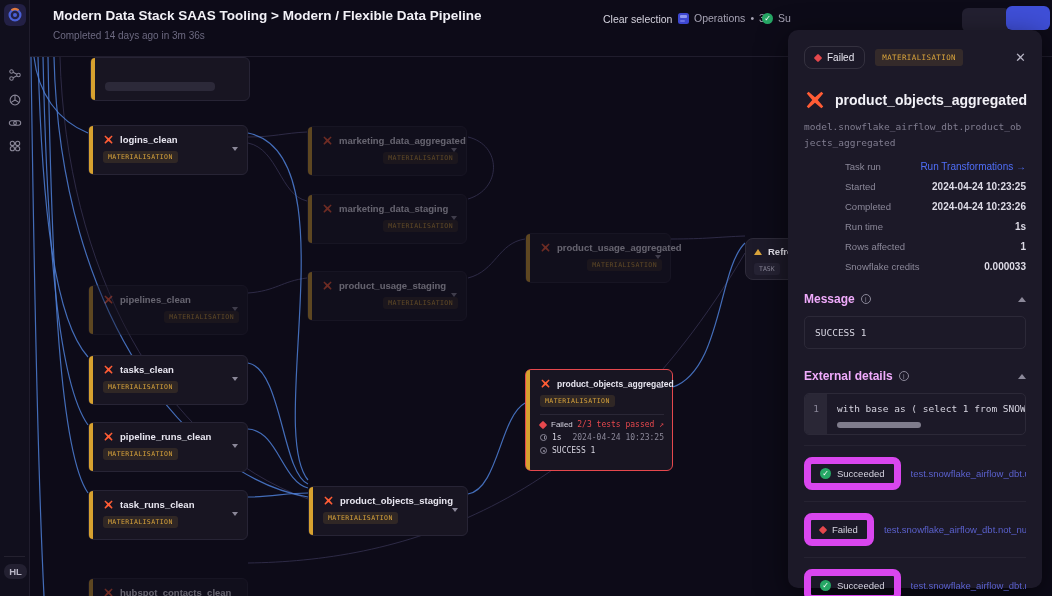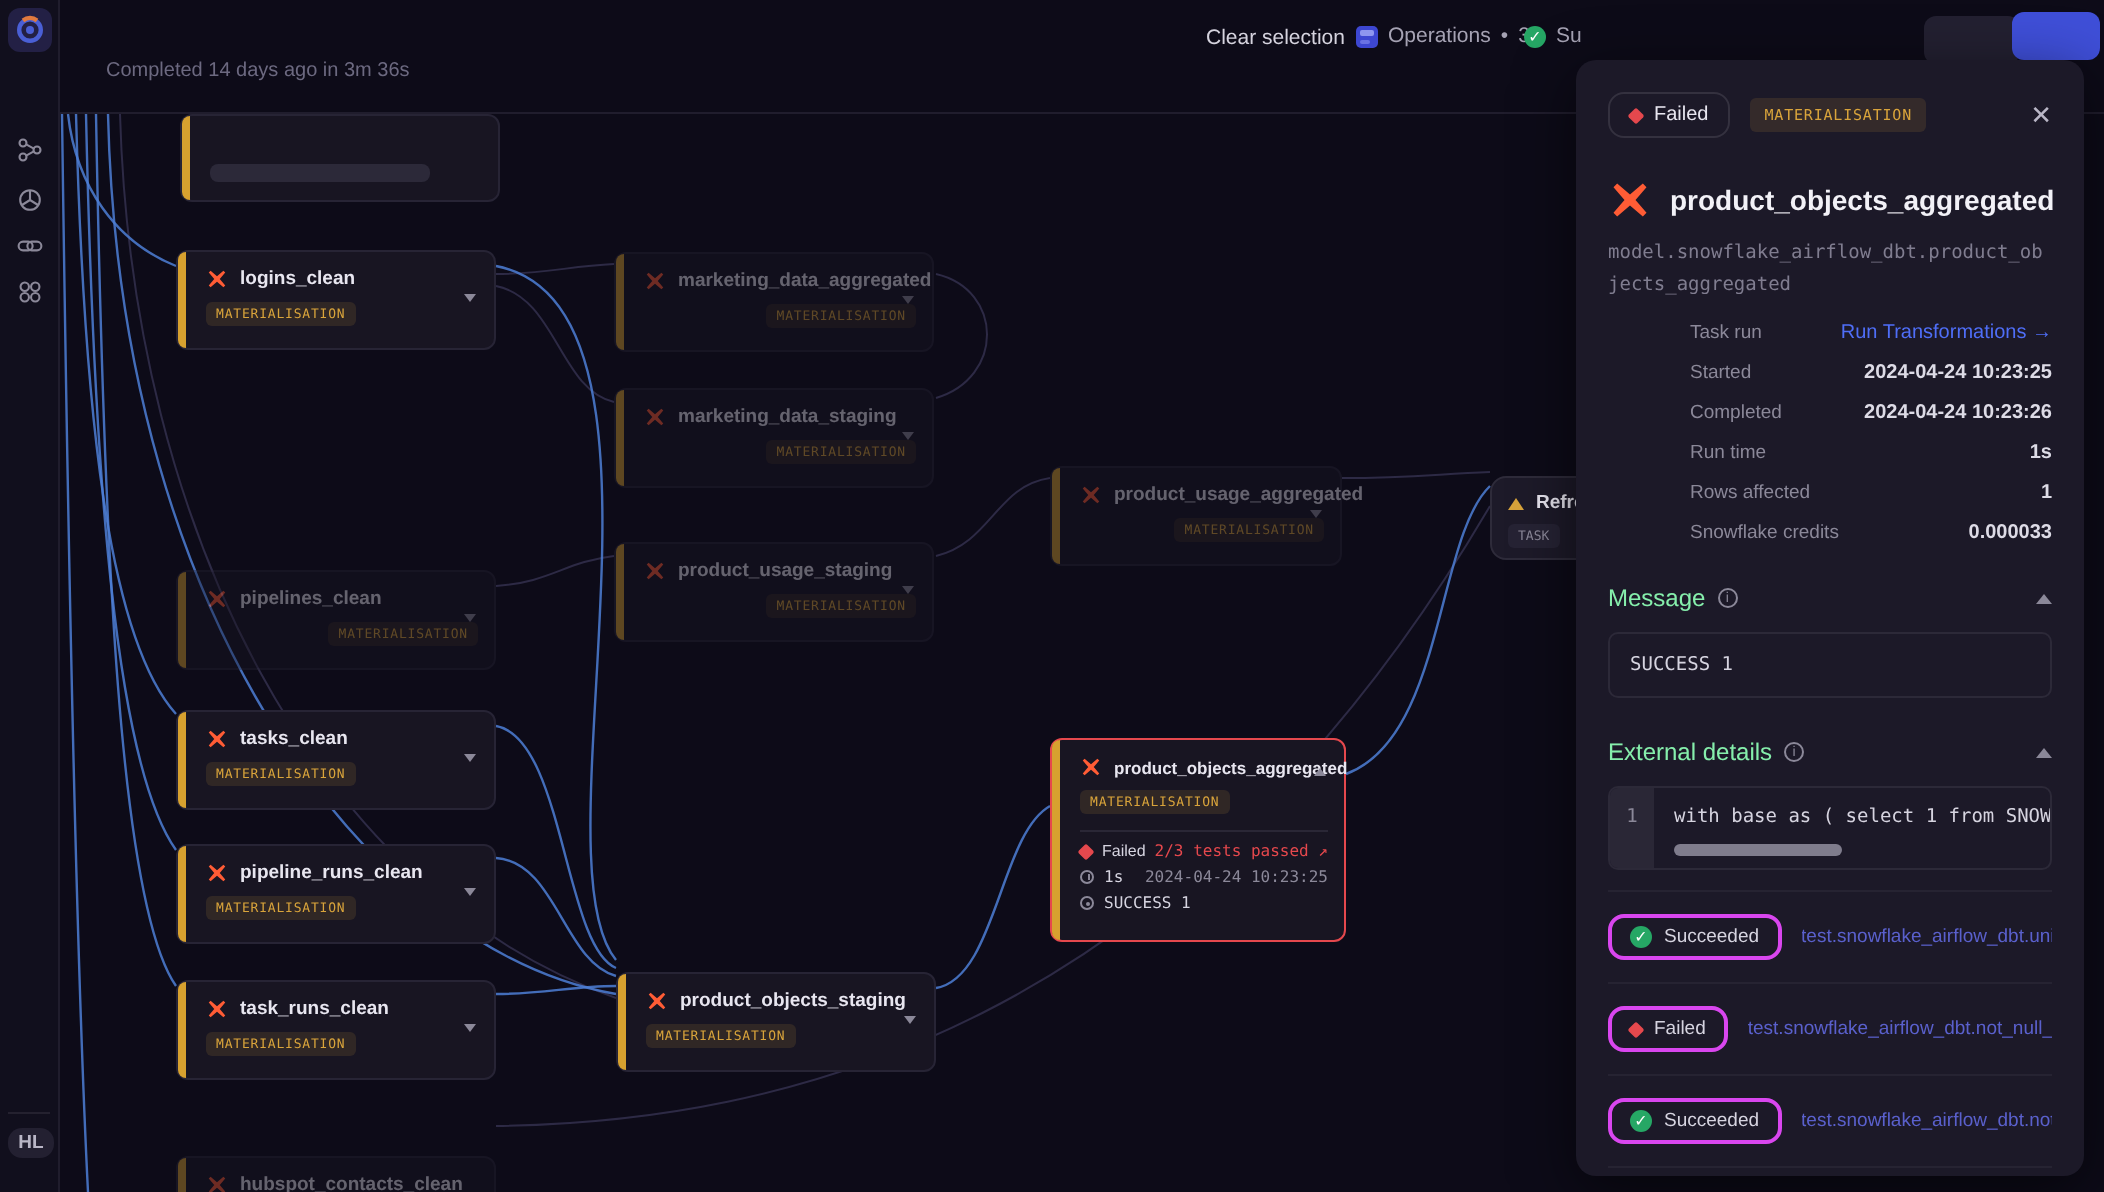--- a/index.html
+++ b/index.html
@@ -103,40 +103,40 @@
   .pdbt { width:22px; height:22px; }
   .pdbt svg { width:22px; height:22px; display:block; }
   .ptitle { font-size:14px; font-weight:bold; color:#f2f1f7; }
   .ppath { margin-top:8px; font-family:"DejaVu Sans Mono", monospace; font-size:9.5px;
     color:#807d90; word-break:break-all; line-height:1.7; }
   .kv { display:flex; justify-content:space-between; align-items:center; margin-top:9px; }
   .kv .k { font-size:9.5px; color:#8b8899;margin-left:41px; }
   .kv .v { font-size:10px; color:#dddbe6; font-weight:bold; }
   .kv .link { color:#4f6ef7; font-weight:normal; cursor:pointer; }
   .sect { display:flex; align-items:center; gap:6px; margin-top:20px; }
-  .sect .st { font-size:12px; font-weight:normal; color:#86efac; }
+  .sect .st { font-size:12px; font-weight:bold; color:#f0abfc; }
   .info { width:10px; height:10px; border:1px solid #8b8899; border-radius:50%;
     color:#8b8899; font-size:7px; line-height:9px; text-align:center; }
   .info:before { content:"i"; }
   .collapse { margin-left:auto; width:0; height:0; border-left:4px solid transparent;
     border-right:4px solid transparent; border-bottom:5px solid #8b8899; cursor:pointer; }
   .msgbox { margin-top:10px; border:1px solid #2c2938; border-radius:5px; padding:10px;
     font-family:"DejaVu Sans Mono", monospace; font-size:9.5px; color:#d6d4e0; }
   .codebox { margin-top:10px; border:1px solid #2c2938; border-radius:5px; display:flex;
     overflow:hidden; }
   .gutter { width:22px; background:#2a2736; color:#8b8899; text-align:center; padding-top:9px;
     font-family:"DejaVu Sans Mono", monospace; font-size:9.5px; }
   .codearea { padding:9px 8px 6px 10px; flex:1; overflow:hidden; }
   .codeline { font-family:"DejaVu Sans Mono", monospace; font-size:9.5px; color:#d6d4e0;
     white-space:nowrap; }
   .hscroll { margin-top:8px; width:84px; height:6px; border-radius:3px; background:#7f7c8c; }
   .tests-div { margin-top:10px; height:1px; background:#262332; }
   .trow { display:flex; align-items:center; gap:10px; padding:11px 0;
     border-bottom:1px solid #262332; }
-  .tpill { display:flex; align-items:center; gap:6px; border:2px solid #d946ef;
+  .tpill { display:flex; align-items:center; gap:6px; border:7px solid #d946ef;
     border-radius:8px; padding:4px 9px; font-size:9.5px; color:#d6d4e0; flex:0 0 auto; }
   .tlink { font-size:9.5px; color:#5a60cc; white-space:nowrap; overflow:hidden; flex:1; cursor:pointer; }
 </style>
 </head>
 <body>
 
 <div id="sidebar">
   <div class="logo">
     <svg width="16" height="16" viewBox="0 0 16 16">
       <circle cx="8" cy="8" r="5.4" fill="none" stroke="#4a5fd5" stroke-width="2.2"></circle>
@@ -170,20 +170,21 @@
         <circle cx="11" cy="5" r="2.4"></circle>
       <circle cx="5" cy="11" r="2.4"></circle>
         <circle cx="11" cy="11" r="2.4"></circle>
     </svg>
   </span>
   <div class="side-div"></div>
   <div class="avatar">HL</div>
 </div>
 
 <div id="header">
+  <div class="crumb">Modern Data Stack SAAS Tooling &gt; Modern / Flexible Data Pipeline</div>
   <div class="subtitle">Completed 14 days ago in 3m 36s</div>
   <div class="clear-sel">Clear selection</div>
   <div class="hgroup" style="left:648px">
     <span class="ops-ic"></span>
     <span>Operations</span>
     <span>•</span>
     <span>35</span>
   </div>
   <div class="hgroup" style="left:732px">
     <span class="gcheck"></span>

